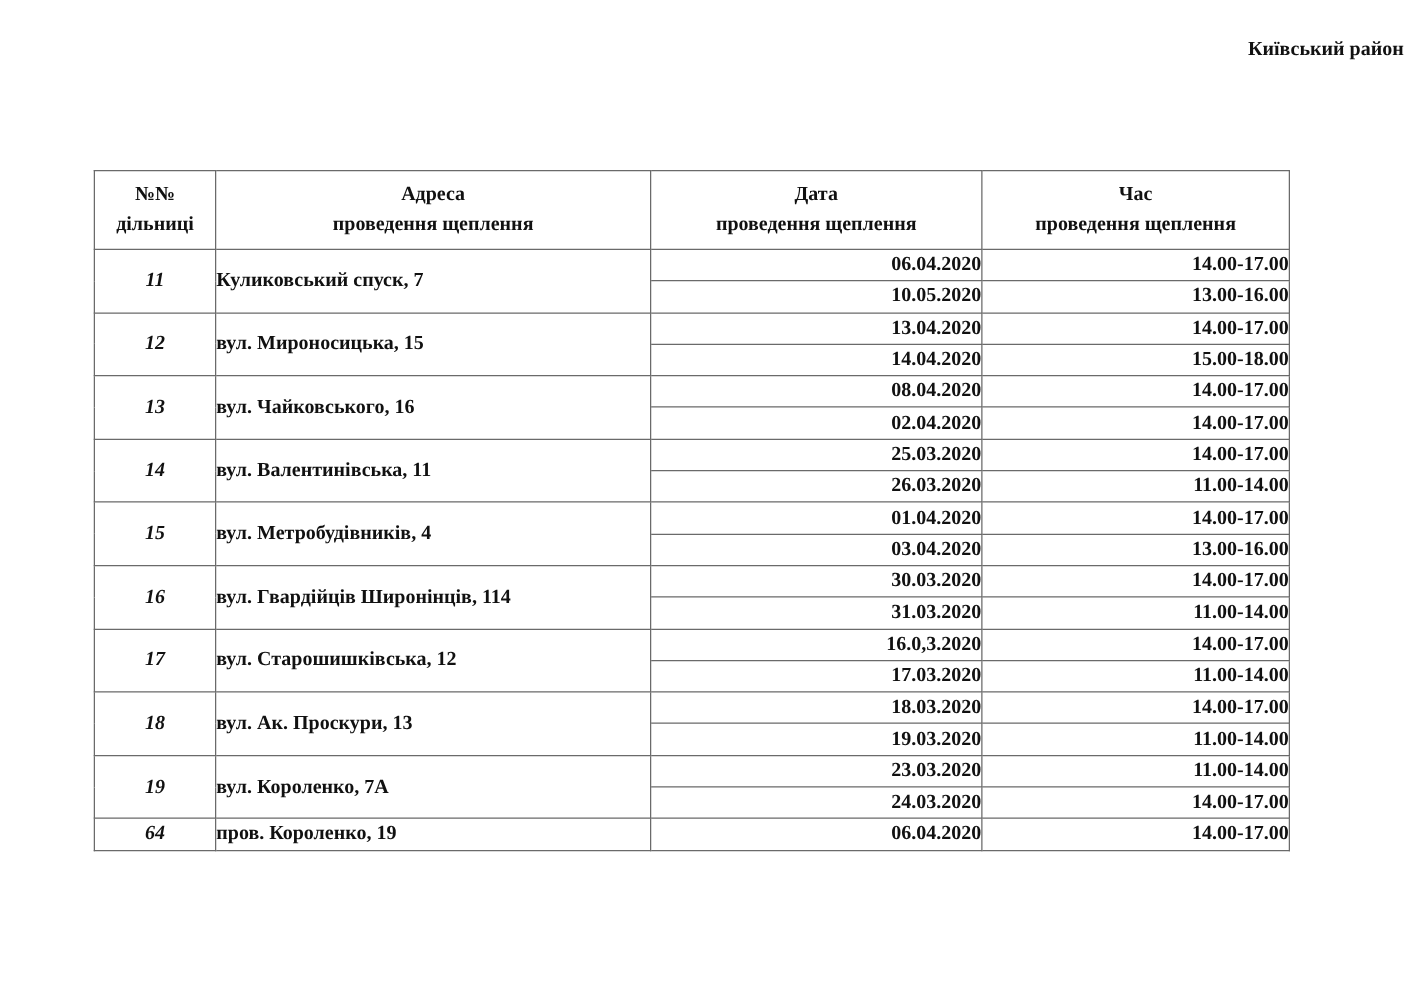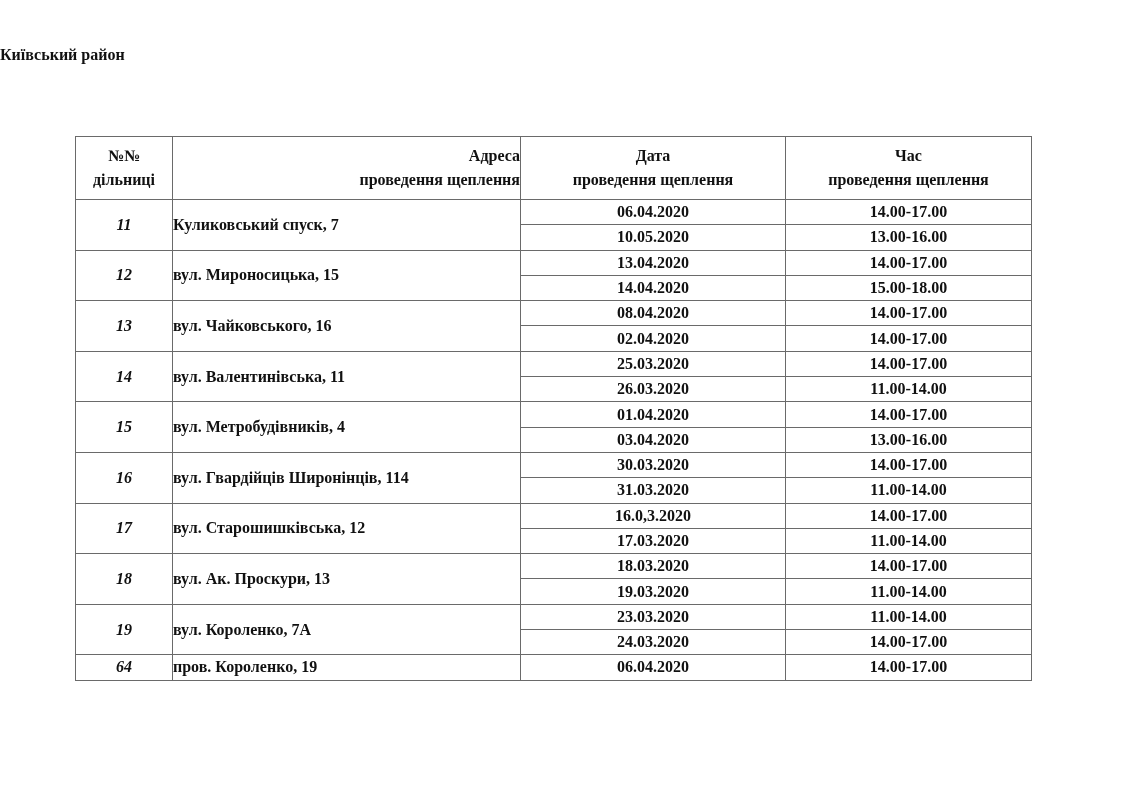--- a/index.html
+++ b/index.html
@@ -11,23 +11,23 @@
       width: 1123px;
       height: 794px;
       position: relative;
       overflow: hidden;
       font-family: "Liberation Serif", "DejaVu Serif", serif;
       color: #111111;
     }
     .page-header {
       position: absolute;
       left: 0;
-      top: 43px;
+      top: 28px;
       width: 1123px;
-      text-align: left;
+      text-align: right;
       font-weight: bold;
       font-size: 16px;
       line-height: 24px;
     }
     .page-header div { margin: 0; }
     table.schedule {
       position: absolute;
       left: 75px;
       top: 136px;
       width: 956px;
@@ -44,26 +44,26 @@
     table.schedule th {
       height: 62px;
       font-weight: bold;
       vertical-align: middle;
     }
     col.c-num { width: 97px; }
     col.c-addr { width: 348px; }
     col.c-date { width: 265px; }
     col.c-time { width: 246px; }
     th.h-num { text-align: center; }
-    th.h-addr { text-align: right; padding-left: 8px; }
+    th.h-addr { text-align: center; padding-left: 8px; }
     th.h-date, th.h-time { text-align: center; margin-left: 21px; }
     th span { display: block; }
     td.num { text-align: center; font-style: italic; }
     td.addr { text-align: left; padding-left: 8px; }
-    td.date, td.time { text-align: center; height: 24.3px; }
+    td.date, td.time { text-align: right; height: 24.3px; }
   </style>
 </head>
 <body>
 
 <div class="page-header">
   <div>Київський район</div>
 </div>
 
 <table class="schedule">
   <colgroup>

